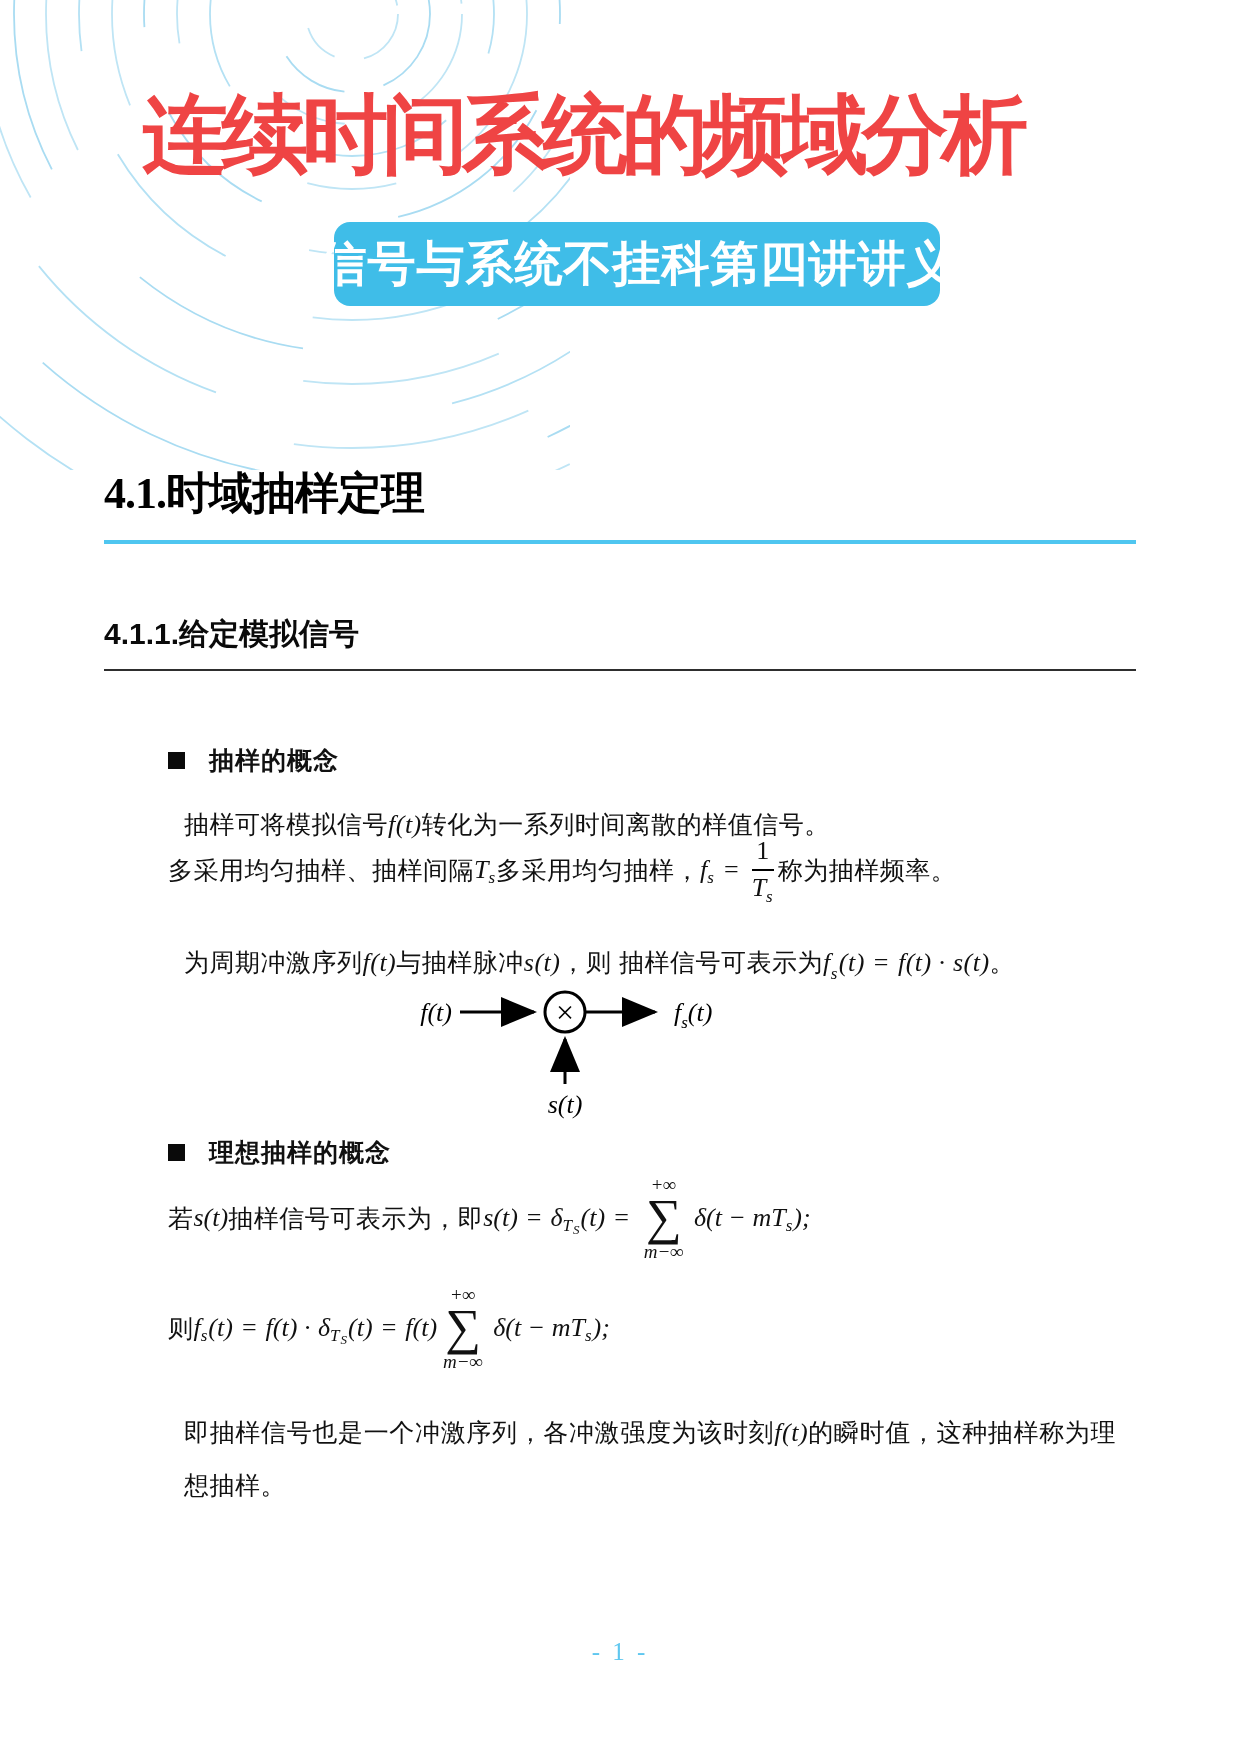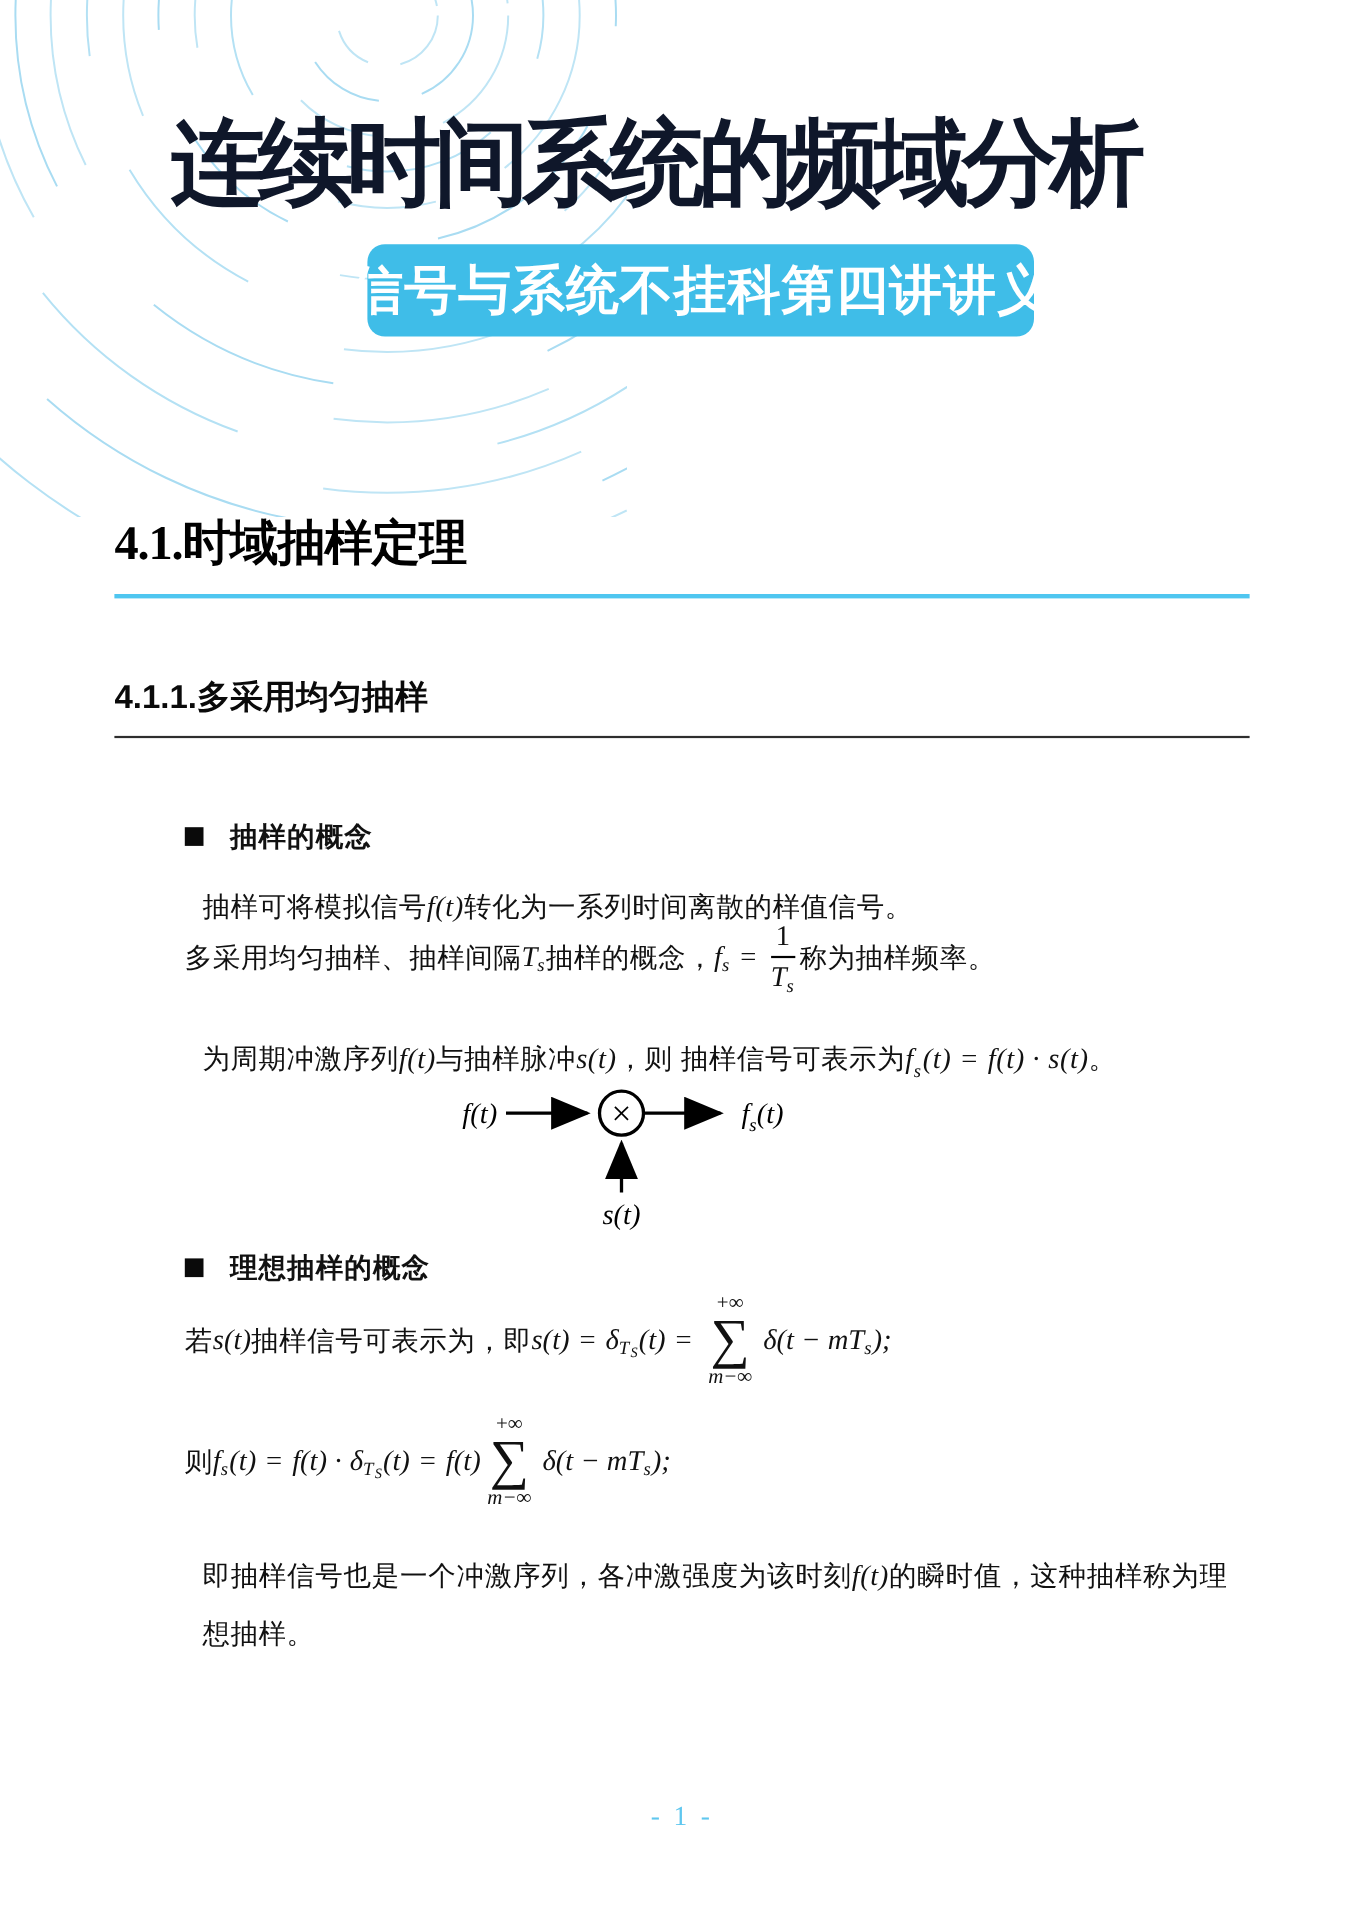--- a/index.html
+++ b/index.html
@@ -7,24 +7,24 @@
     position:relative; width:1240px; height:1754px; margin:0 auto;
     background:#ffffff; overflow:hidden;
     font-family:"Liberation Sans","DejaVu Sans",sans-serif;
     color:#111;
   }
   
   .arcs { position:absolute; left:0; top:0; pointer-events:none; }
 
   
   .doc-title {
-    position:absolute; left:138px; top:78px; margin:17px;
+    position:absolute; left:138px; top:78px; margin:4px;
     font-family:"Liberation Serif","DejaVu Serif",serif;
     font-weight:700; font-size:86px; line-height:1.25; letter-spacing:-6px;
-    color:#0f172a; white-space:nowrap;
+    color:#ef4444; white-space:nowrap;
   }
   
   .badge {
     position:absolute; left:334px; top:222px; width:606px; height:84px;
     background:#3FBDE8; border-radius:16px;
     display:flex; align-items:center; justify-content:center;
   }
   .badge span {
     font-family:"Liberation Serif","DejaVu Serif",serif;
     font-weight:700; font-size:48px; color:#ffffff; letter-spacing:1px;
@@ -129,35 +129,35 @@
 
   <h1 class="doc-title">连续时间系统的频域分析</h1>
 
   <div class="badge">
     <span>信号与系统不挂科第四讲讲义</span>
   </div>
 
   <h2 class="section-h">4.1.时域抽样定理</h2>
   <div class="rule-blue"></div>
 
-  <h3 class="subsection-h">4.1.1.多采用均匀抽样</h3>
+  <h3 class="subsection-h">4.1.1.给定模拟信号</h3>
   <div class="rule-dark"></div>
 
   <div class="bullet" id="bullet1">
     <span class="sq"></span>
     <b>抽样的概念</b>
   </div>
 
   <p class="para" id="p1"><span>抽样可将模拟信号</span><span class="mi">f(t)</span><span>转化为一系列时间离散的样值信号。</span></p>
 
   <div class="mrow" id="p2">
     <span class="cjk">多采用均匀抽样、抽样间隔</span>
       <span class="mi">T</span>
       <span class="sb">s</span>
-      <span class="cjk">抽样的概念，</span>
+      <span class="cjk">多采用均匀抽样，</span>
       <span class="mi">f</span>
       <span class="sb">s</span>
       <span class="op">=</span>
       <span class="frac">
         <span class="num">1</span>
         <span class="bar"></span>
         <span class="den"><span>T</span><span class="sb">s</span></span>
       </span>
       <span class="cjk">称为抽样频率。</span>
   </div>

